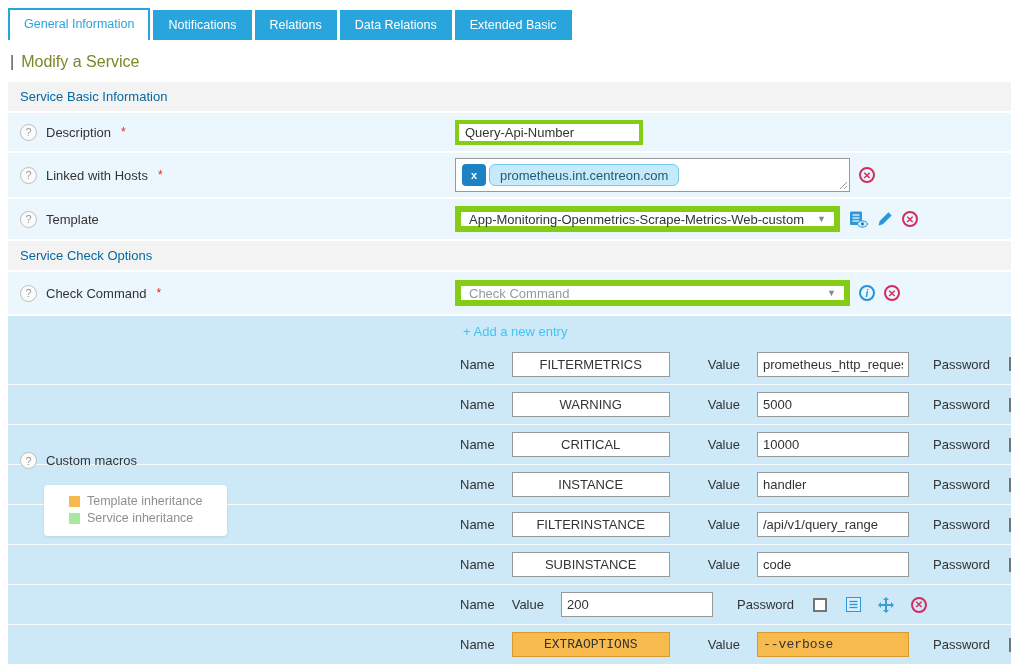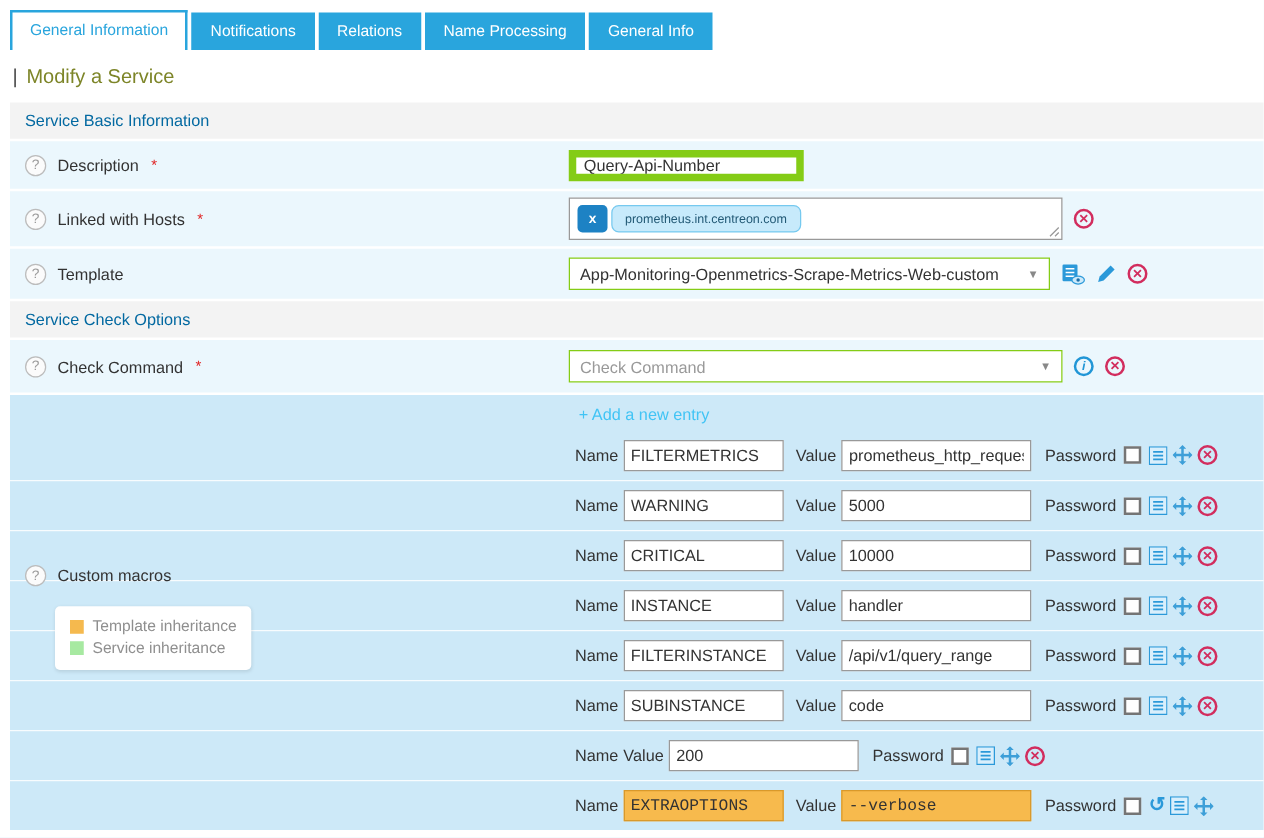--- a/index.html
+++ b/index.html
@@ -30,91 +30,91 @@
   .frow.h40 { min-height:40px; } .frow.h42 { min-height:42px; }
   .flabel { flex:0 0 447px; display:flex; align-items:center; gap:9px; padding-left:12px; }
   .req { color:#e02424; margin-left:1px; font-size:12px; }
   .fcontent { display:flex; align-items:center; gap:9px; }
   .qicon {
     flex:0 0 17px; width:17px; height:17px; border-radius:50%;
     border:1px solid #bcbcbc; background:#fbfbfb; color:#9b9b9b;
     font-size:11px; display:flex; align-items:center; justify-content:center;
   }
   .tinput {
-    height:25px; border:6px solid #84cc16; padding:0 6px; width:188px;
+    height:25px; border:4px solid #84cc16; padding:0 6px; width:188px;
     font-family:"Liberation Sans", sans-serif; font-size:13px; color:#333; background:#fff;
   }
   
   .msbox {
     width:395px; min-height:34px; border:1px solid #999; background:#fff;
     position:relative; padding:5px 6px; display:flex; align-items:flex-start;
   }
   .tag { display:flex; height:22px; }
   .tag-x {
     width:24px; background:#1d82c4; color:#fff; border-radius:4px; cursor:pointer;
     display:flex; align-items:center; justify-content:center; font-size:11px; font-weight:bold;
   }
   .tag-label {
     background:#c7eafb; border:1px solid #76c9ef; border-radius:6px; color:#235a76;
-    padding:0 10px; margin-left:3px; display:flex; align-items:center; font-size:10px;
+    padding:0 10px; margin-left:3px; display:flex; align-items:center; font-size:13px;
   }
   .resize-handle { position:absolute; right:1px; bottom:1px; cursor:nwse-resize; line-height:0; }
   
   .sel {
-    height:26px; border:1px solid #84cc16; background:#fff; display:flex;
+    height:26px; border:6px solid #84cc16; background:#fff; display:flex;
     align-items:center; justify-content:space-between; padding:0 8px; cursor:pointer;
   }
   .sel.w-template { width:385px; }
   .sel.w-check { width:395px; }
   .sel .ph { color:#999; }
   .arrow { color:#888; font-size:9px; margin-left:8px; }
   
   .xicon, .iicon {
     width:16px; height:16px; border-radius:50%; font-weight:bold; font-size:10px;
     display:flex; align-items:center; justify-content:center; cursor:pointer; flex:0 0 16px;
   }
   .xicon { border:2px solid #d22d5e; color:#d22d5e; }
   .iicon { border:2px solid #2196d6; color:#2196d6; font-style:italic; }
   .icon-btn { line-height:0; cursor:pointer; }
   
   .macro-band { position:relative; background:#cde9f8; margin:0 0 0 8px; }
   .add-entry { color:#41c4f5; padding:8px 0 5px 455px; cursor:pointer; width:max-content; }
-  .macro-rows .macro-row { display:flex; align-items:center; height:40px; padding-left:452px; gap:4px; }
+  .macro-rows .macro-row { display:flex; align-items:center; height:40px; padding-left:452px; gap:17px; }
   .macro-rows .macro-row + .macro-row { border-top:1px solid rgba(255,255,255,0.85); }
   .mlabel { color:#333; }
   .minput {
     height:25px; border:1px solid #999; padding:0 5px; background:#fff;
     font-family:"Liberation Sans", sans-serif; font-size:13px; color:#333;
   }
-  .minput.name { width:128px; margin-right:6px; }
+  .minput.name { width:158px; margin-right:21px;text-align:center; }
   .minput.value { width:152px; margin-right:7px; }
   .minput.inherited { background:#f7ba4d; border-color:#d9992b;font-family:Liberation Mono, monospace; }
   .cb { width:14px; height:14px; background:#fff; border:2px solid #757575; margin:0 2px; cursor:pointer; flex:0 0 14px; }
   .undo { color:#2b99d9; font-size:16px; font-weight:bold; display:none; cursor:pointer; line-height:14px; }
   .macro-row.has-undo .undo { display:inline; }
   .macro-left { position:absolute; left:0; top:136px; width:450px; }
   .macro-left .head { display:flex; align-items:center; gap:9px; padding-left:12px; }
   .legend {
-    background:#fff; border-radius:4px; margin:16px 0 16px 36px; padding:8px 12px 9px;
+    background:#fff; border-radius:4px; margin:16px 0 16px 36px; padding:8px 25px 9px;
     width:max-content; box-shadow:0 1px 3px rgba(0,0,0,0.10);
   }
   .legend-item { display:flex; gap:7px; align-items:center; font-size:12.5px; color:#8f8f8f; line-height:17px; }
   .swatch { width:11px; height:11px; flex:0 0 11px; }
   .swatch.orange { background:#f5b94e; }
   .swatch.green { background:#a7e9a1; }
 </style>
 </head>
 <body>
 
 <div class="tabbar">
   <div class="tab active">General Information</div>
   <div class="tab">Notifications</div>
   <div class="tab">Relations</div>
-  <div class="tab">Name Processing</div>
-  <div class="tab">General Info</div>
+  <div class="tab">Data Relations</div>
+  <div class="tab">Extended Basic</div>
 </div>
 
 <div class="page-title">
   <span class="pipe">|</span><span>Modify a Service</span>
 </div>
 
 <div class="section">Service Basic Information</div>
 
 <div class="frow h38">
   <div class="flabel">

